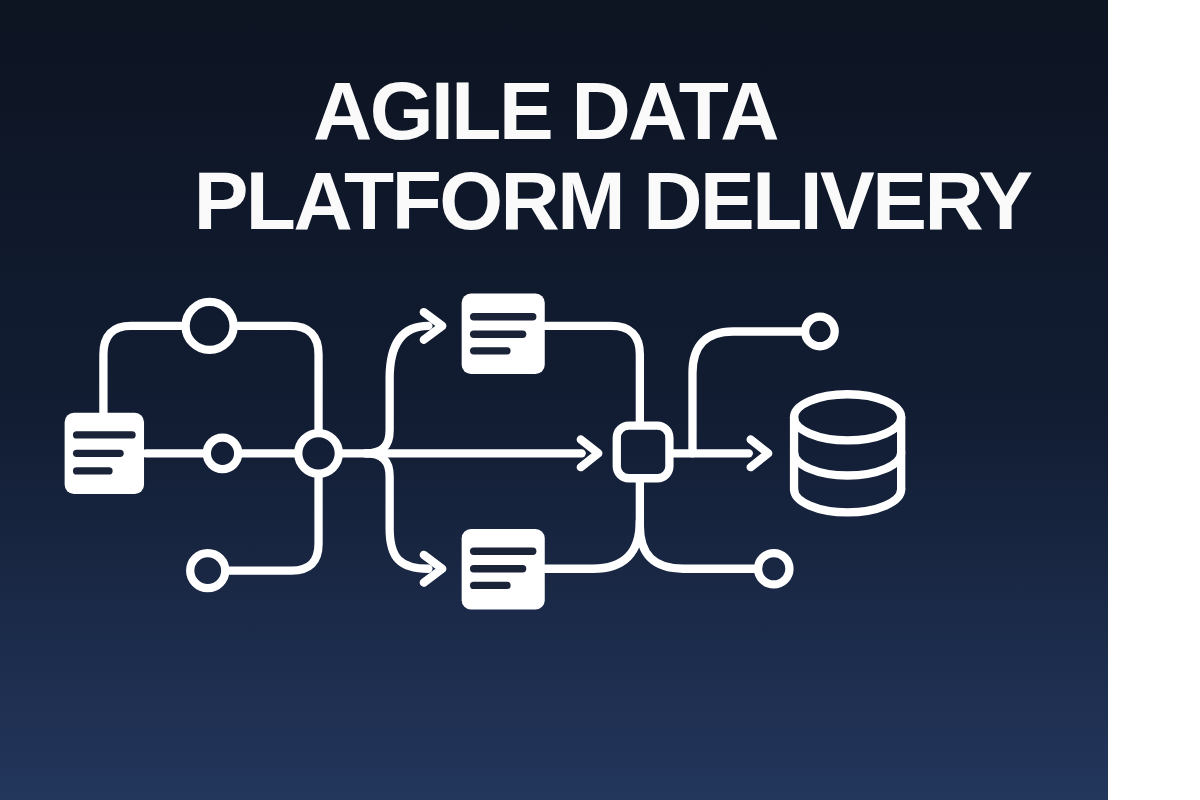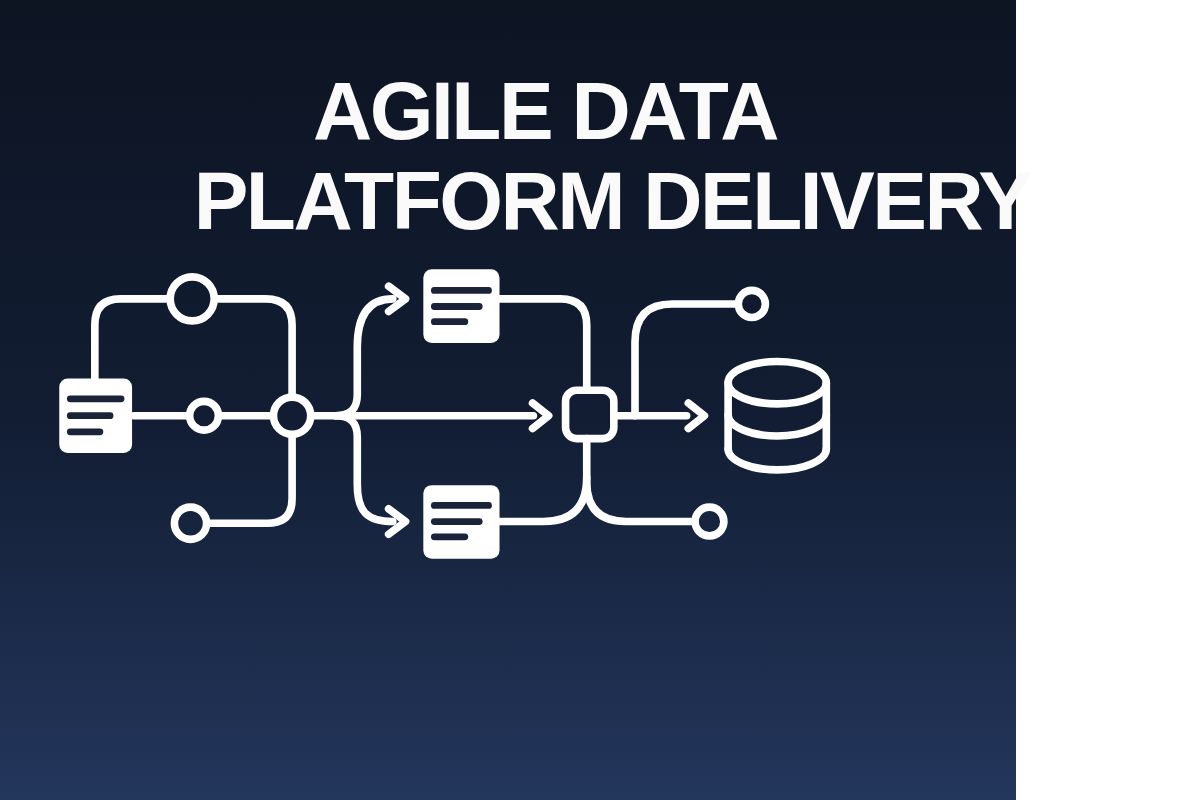--- a/index.html
+++ b/index.html
@@ -8,21 +8,21 @@
     --background-bottom:#23365c;
     --wire:#ffffff;
     --doc-fill:#ffffff;
     --doc-text:#1a2338;
     --title:#fafafa;
   }
   *{margin:0;padding:0;box-sizing:border-box;}
   html,body{width:1200px;height:800px;overflow:hidden;}
   .page{
     position:relative;
-    width:1016px;height:800px;
+    width:1108px;height:800px;
     background:linear-gradient(180deg,var(--background-top) 0%,var(--background-mid) 52%,var(--background-bottom) 100%);
     font-family:"Liberation Sans",sans-serif;
   }
   .title{
     position:absolute;
     top:66px;left:0;width:1200px;
     text-align:center;
     color:var(--title);
     font-weight:bold;
     font-size:82px;

